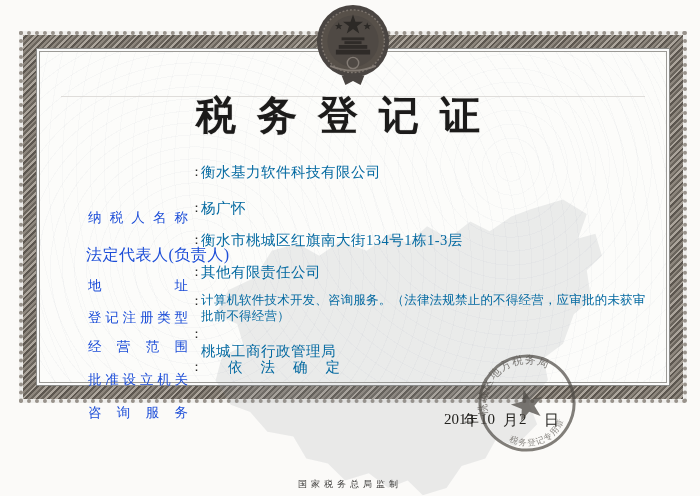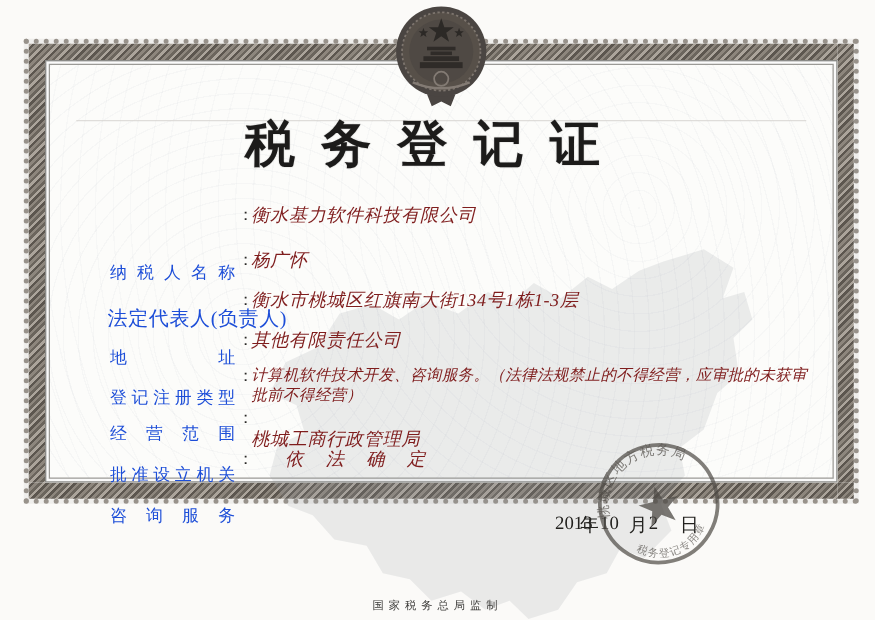--- a/index.html
+++ b/index.html
@@ -54,21 +54,21 @@
   .row{position:absolute;left:0;top:0;width:700px;}
   .flabel{
     position:absolute;left:88px;width:100px;
     font-size:13.5px;color:#1d4ed8;
     text-align:justify;text-align-last:justify;
     white-space:normal;
     margin-top:46px;
   }
   .flabel.natural{width:auto;font-size:16px;left:86px;text-align:left;text-align-last:auto;letter-spacing:.5px;}
   .fcolon{position:absolute;left:190px;font-size:13px;color:#2a2927;}
-  .fvalue{position:absolute;left:201px;font-size:14.5px;color:#7f1d1d;letter-spacing:.5px;white-space:nowrap;font-style:italic;}
+  .fvalue{position:absolute;left:201px;font-size:14.5px;color:#0369a1;letter-spacing:.5px;white-space:nowrap;}
   .fvalue.small{font-size:12.5px;line-height:16px;width:456px;white-space:normal;letter-spacing:.2px;}
   .fvalue.spread{left:228px;letter-spacing:18px;}
 
   .issuer{position:absolute;left:459px;top:389px;font-size:14px;letter-spacing:4px;color:#23221f;white-space:nowrap;}
   .dateline{position:absolute;top:411px;left:0;width:700px;font-size:15px;color:#23221f;}
   .dateline span{position:absolute;white-space:nowrap;}
   .d-year{left:444px;} .d-yu{left:464px;} .d-month{left:480px;} .d-mu{left:503px;}
   .d-day{left:519px;} .d-du{left:544px;}
 
   

